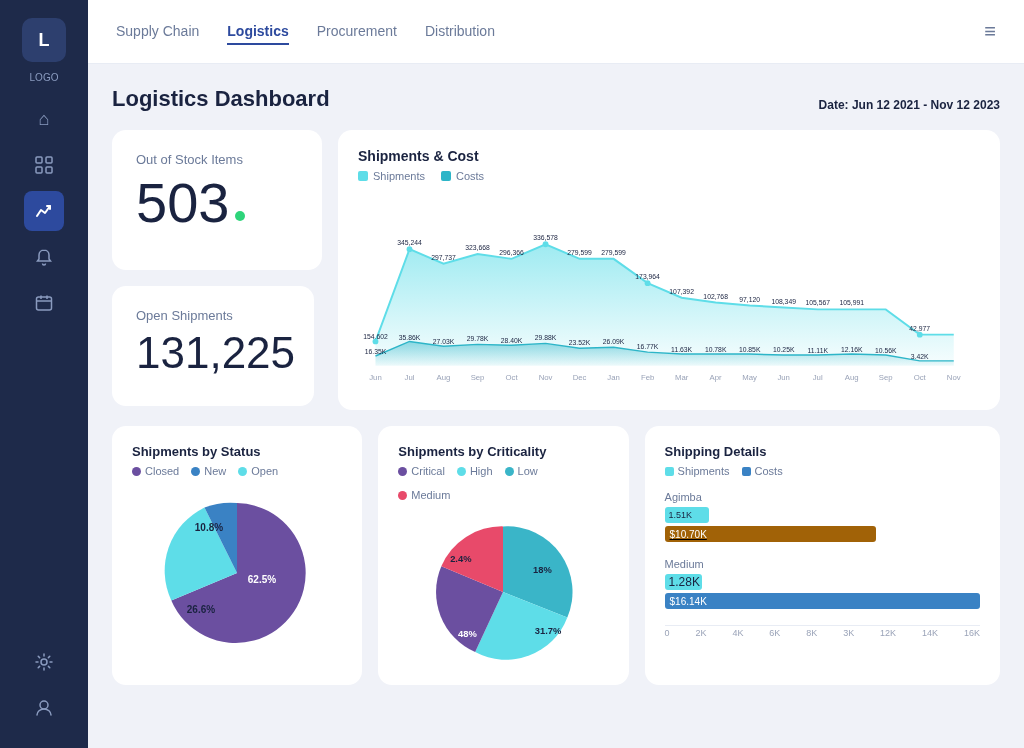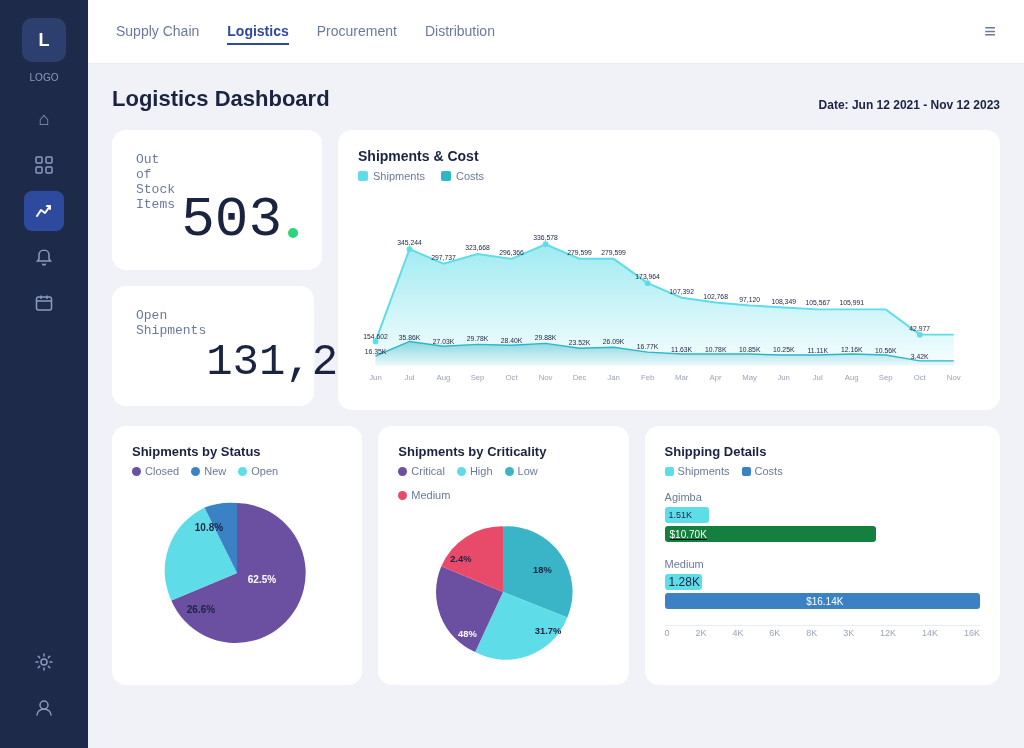--- a/index.html
+++ b/index.html
@@ -78,24 +78,24 @@
     .dashboard-date { font-size: 12px; color: #6b7a99; }
     .dashboard-date span { font-weight: 600; color: #1a2340; }
 
     
     .top-row { display: flex; gap: 16px; margin-bottom: 16px; }
     .metric-card {
       background: #fff;
       border-radius: 14px;
       padding: 22px 24px;
       display: flex;
+      flex-direction: column;
       min-width: 200px;
       width: 210px;
       flex-shrink: 0;
-      font-family: Liberation Mono, monospace;
     }
     .metric-card-title { font-size: 13px; color: #6b7a99; margin-bottom: 8px; }
     .metric-value-row { display: flex; align-items: flex-end; gap: 6px; }
     .metric-value { font-size: 56px; font-weight: 300; color: #1a2340; line-height: 1; }
     .metric-dot { width: 10px; height: 10px; border-radius: 50%; background: #2ed47a; margin-bottom: 10px; }
 
     .chart-card {
       background: #fff;
       border-radius: 14px;
       padding: 18px 20px;
@@ -402,35 +402,35 @@
         <div class="bar-chart-container">
 
           <div class="bar-group">
             <div class="bar-label">Agimba</div>
             <div class="bar-row">
               <div class="bar" style="width:14%;background:#5edde8;">
                 <span style="font-size:9px;color:#1a2340;margin-left:4px;">1.51K</span>
               </div>
             </div>
             <div class="bar-row">
-              <div class="bar" style="width:67%;background:#15803d;text-decoration:underline;">
+              <div class="bar" style="width:67%;background:#a16207;text-decoration:underline;">
                 <span class="bar-value">$10.70K</span>
               </div>
             </div>
           </div>
 
           <div class="bar-group">
             <div class="bar-label">Medium</div>
             <div class="bar-row">
               <div class="bar" style="width:12%;background:#5edde8;">
                 <span style="font-size:12px;color:#1a2340;margin-left:4px;">1.28K</span>
               </div>
             </div>
             <div class="bar-row">
-              <div class="bar" style="width:100%;background:#3a82c4;justify-content:center;">
+              <div class="bar" style="width:100%;background:#3a82c4;">
                 <span class="bar-value">$16.14K</span>
               </div>
             </div>
           </div>
 
           <div class="bar-axis">
             <span>0</span>
             <span>2K</span>
             <span>4K</span>
             <span>6K</span>

